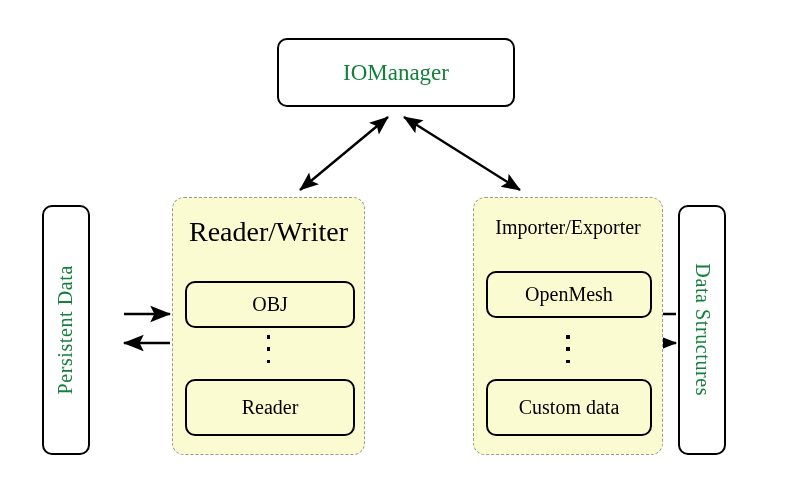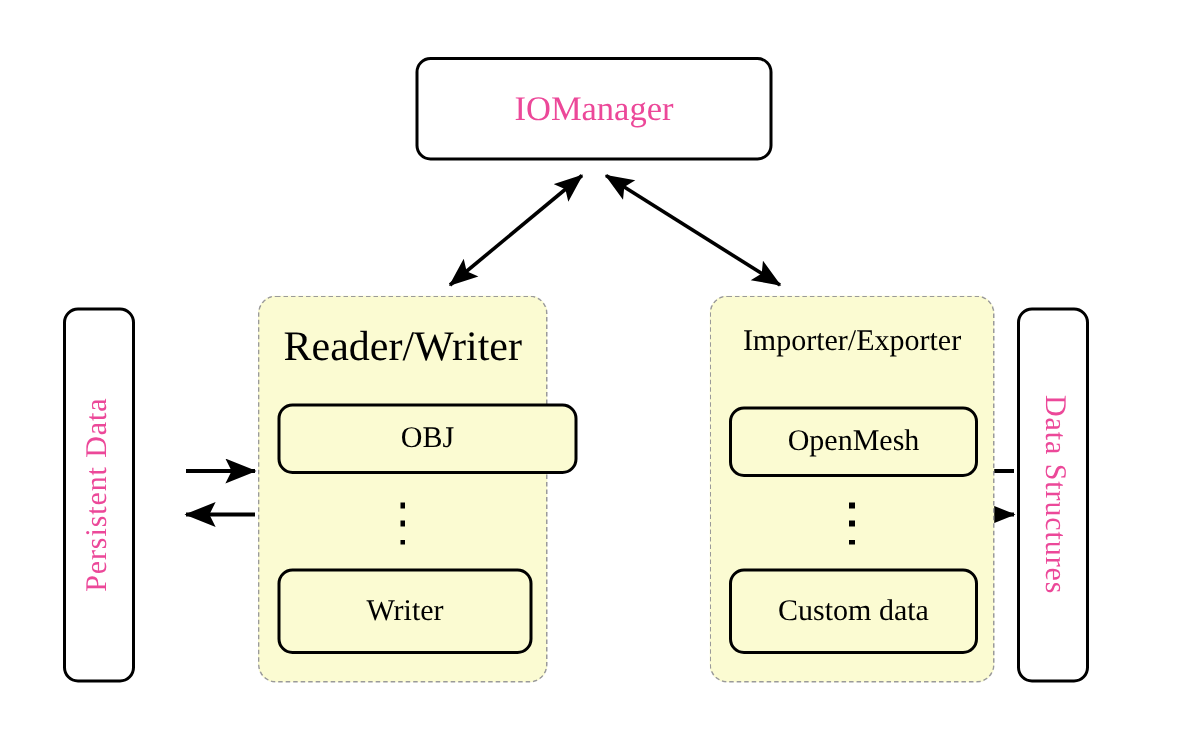--- a/index.html
+++ b/index.html
@@ -20,21 +20,21 @@
   .solid-box {
     position: absolute;
     box-sizing: border-box;
     background: #ffffff;
     border: 2.5px solid #000000;
     border-radius: 10px;
     display: flex;
     align-items: center;
     justify-content: center;
     text-align: center;
-    color: #ec4899;
+    color: #15803d;
     line-height: 1.18;
   }
 
   .panel {
     position: absolute;
     box-sizing: border-box;
     background: #fbfbd2;
     border: 1.5px dashed #9a9a9a;
     border-radius: 12px;
   }
@@ -139,32 +139,32 @@
     <span class="side-box-label rot-ccw">Persistent Data</span>
   </div>
 
   <div class="solid-box" style="left:678px; top:205px; width:48px; height:250px;">
     <span class="side-box-label rot-cw">Data Structures</span>
   </div>
 
   <div class="panel" style="left:172px; top:197px; width:193px; height:258px;">
     <div class="panel-title" style="top:18px;">Reader/Writer</div>
 
-    <div class="inner-box" style="left:12px; top:71px; width:200px; height:47px;">
+    <div class="inner-box" style="left:12px; top:83px; width:170px; height:47px;">
       <span>OBJ</span>
     </div>
 
     <div class="vdots" style="left:50%; margin-left:-2px; top:137px; height:28px;">
       <i></i>
         <i></i>
         <i></i>
     </div>
 
     <div class="inner-box" style="left:12px; top:181px; width:170px; height:57px; flex-direction:column;">
-      <span>Writer</span>
+      <span>Reader</span>
     </div>
   </div>
 
   <div class="panel" style="left:430px; top:197px; width:190px; height:258px;margin-left:43px;">
     <div class="panel-title" style="top:18px; font-size:20px;">Importer/Exporter</div>
 
     <div class="inner-box" style="left:12px; top:73px; width:166px; height:47px;">
       <span>OpenMesh</span>
     </div>
 

